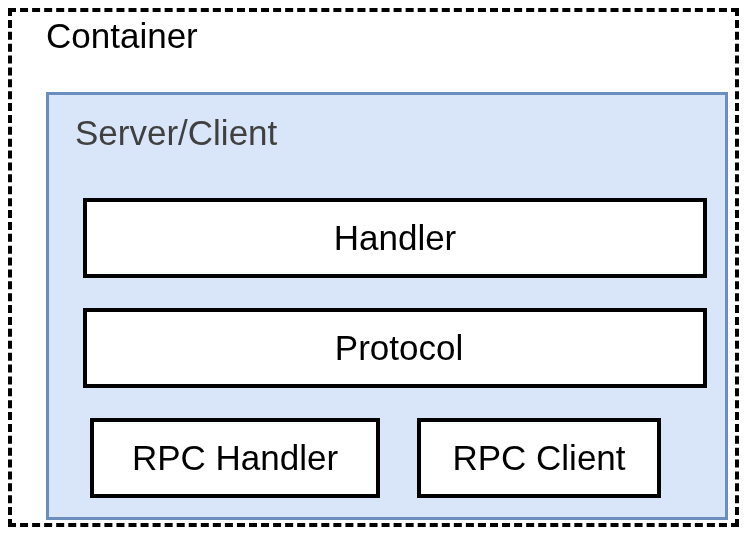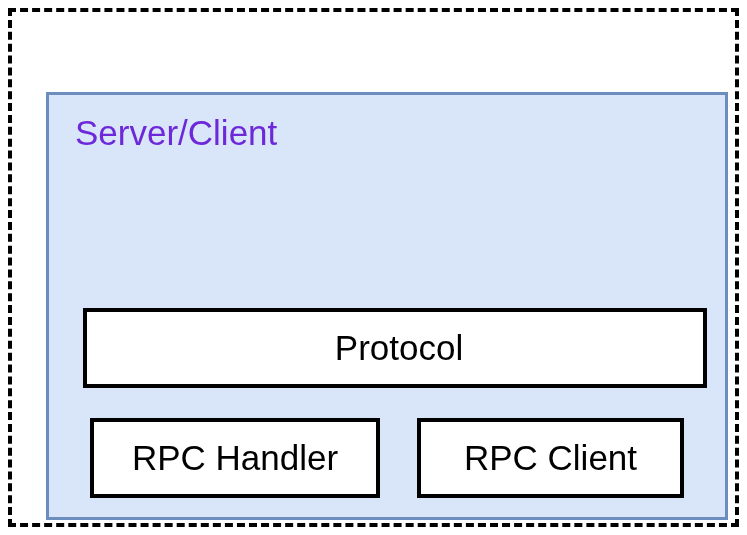--- a/index.html
+++ b/index.html
@@ -50,21 +50,21 @@
     box-sizing: border-box;
     border: 3px solid #6c8ebf;
     background: #d9e6fa;
   }
   .group-label {
     position: absolute;
     left: 26px;
     top: 18px;
     font-size: 35px;
     line-height: 40px;
-    color: #6d28d9;
+    color: #404040;
     white-space: nowrap;
     text-align: center;
   }
 
   
   .node {
     position: absolute;
     box-sizing: border-box;
     border: 4px solid #000000;
     background: #ffffff;
@@ -72,42 +72,46 @@
     align-items: center;
     justify-content: center;
     color: #000000;
     font-size: 35px;
     line-height: 38px;
     white-space: nowrap;
   }
   .node-handler  { left: 34px;  top: 103px; width: 624px; height: 80px; }
   .node-protocol { left: 34px;  top: 213px; width: 624px; height: 80px; padding-left: 8px; }
   .node-rpcserver{ left: 41px;  top: 323px; width: 290px; height: 80px; }
-  .node-rpcclient{ left: 368px; top: 323px; width: 267px; height: 80px; }
+  .node-rpcclient{ left: 368px; top: 323px; width: 244px; height: 80px; }
 </style>
 </head>
 <body>
 
 <div id="canvas">
 
   <div class="container-box">
     <div class="group-box">
 
       <div class="group-label">Server/Client</div>
 
+      <div class="node node-handler">
+        <span>Handler</span>
+      </div>
 
       <div class="node node-protocol">
         <span>Protocol</span>
       </div>
 
       <div class="node node-rpcserver">
         <span>RPC Handler</span>
       </div>
 
       <div class="node node-rpcclient">
         <span>RPC Client</span>
       </div>
 
     </div>
   </div>
 
+  <div class="container-label">Container</div>
 
 </div>
 
 </body></html>

